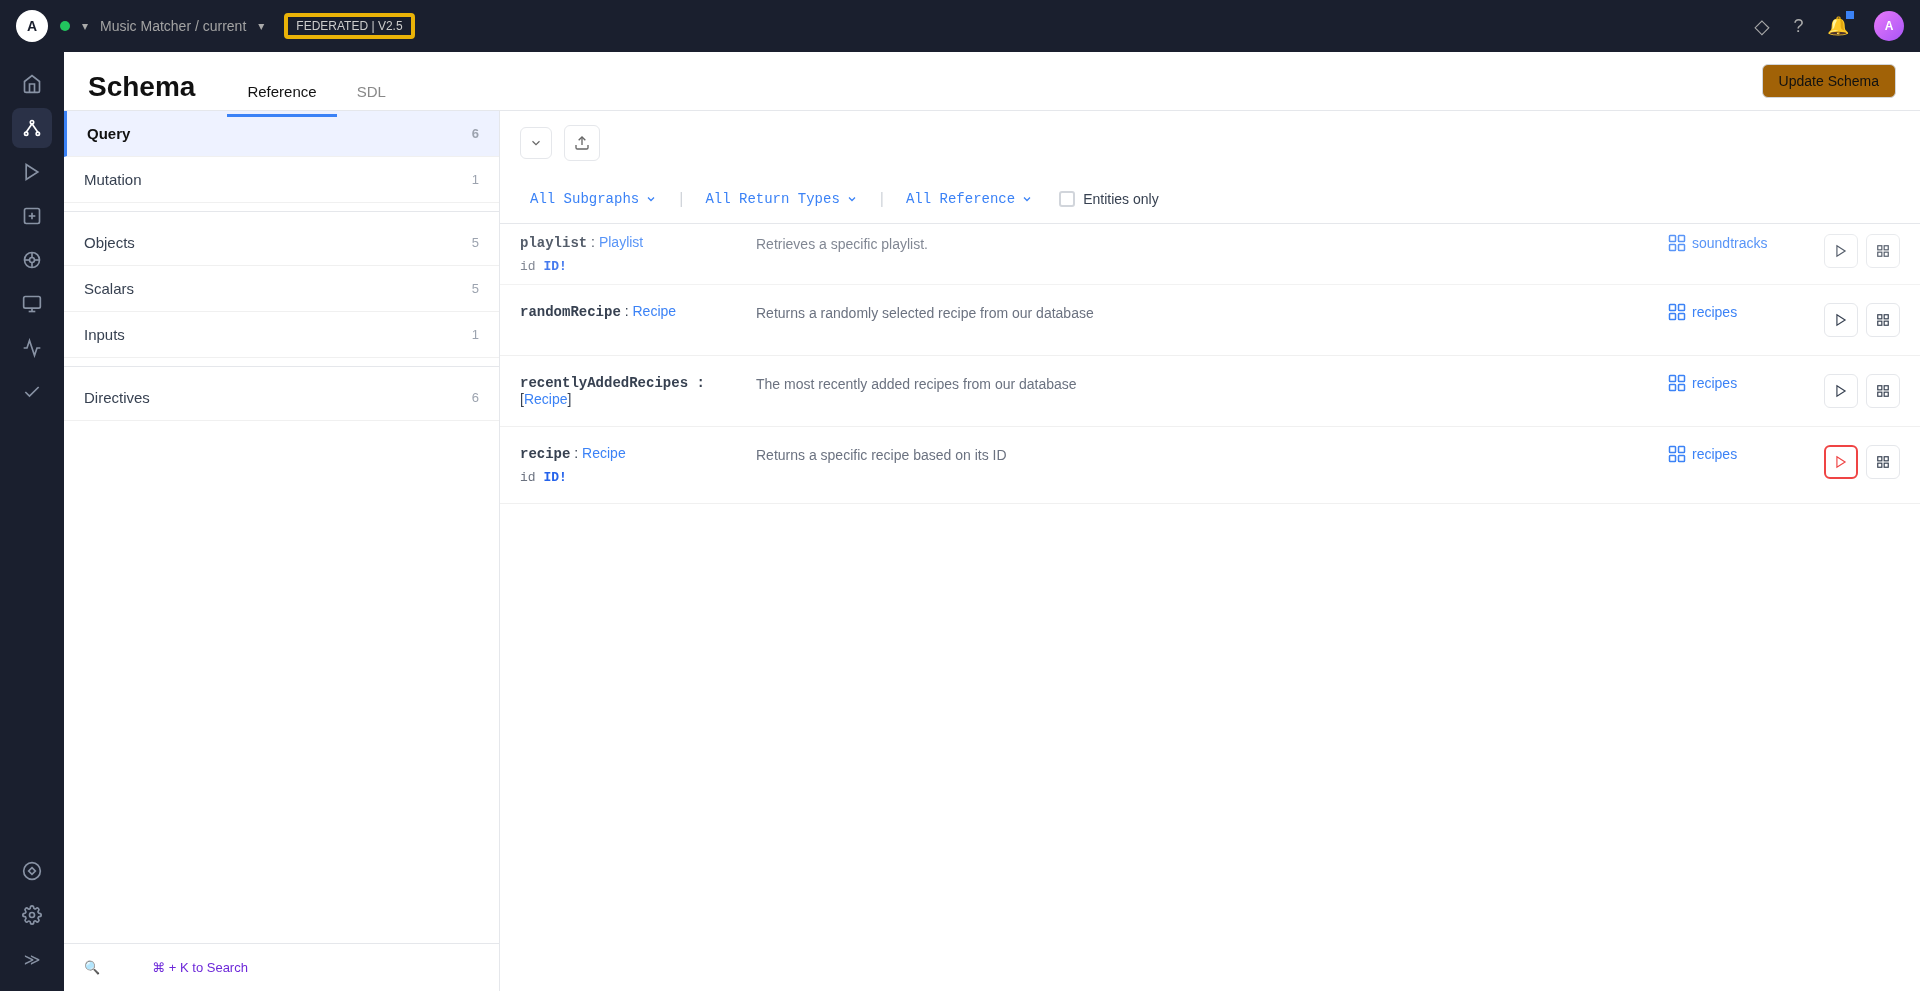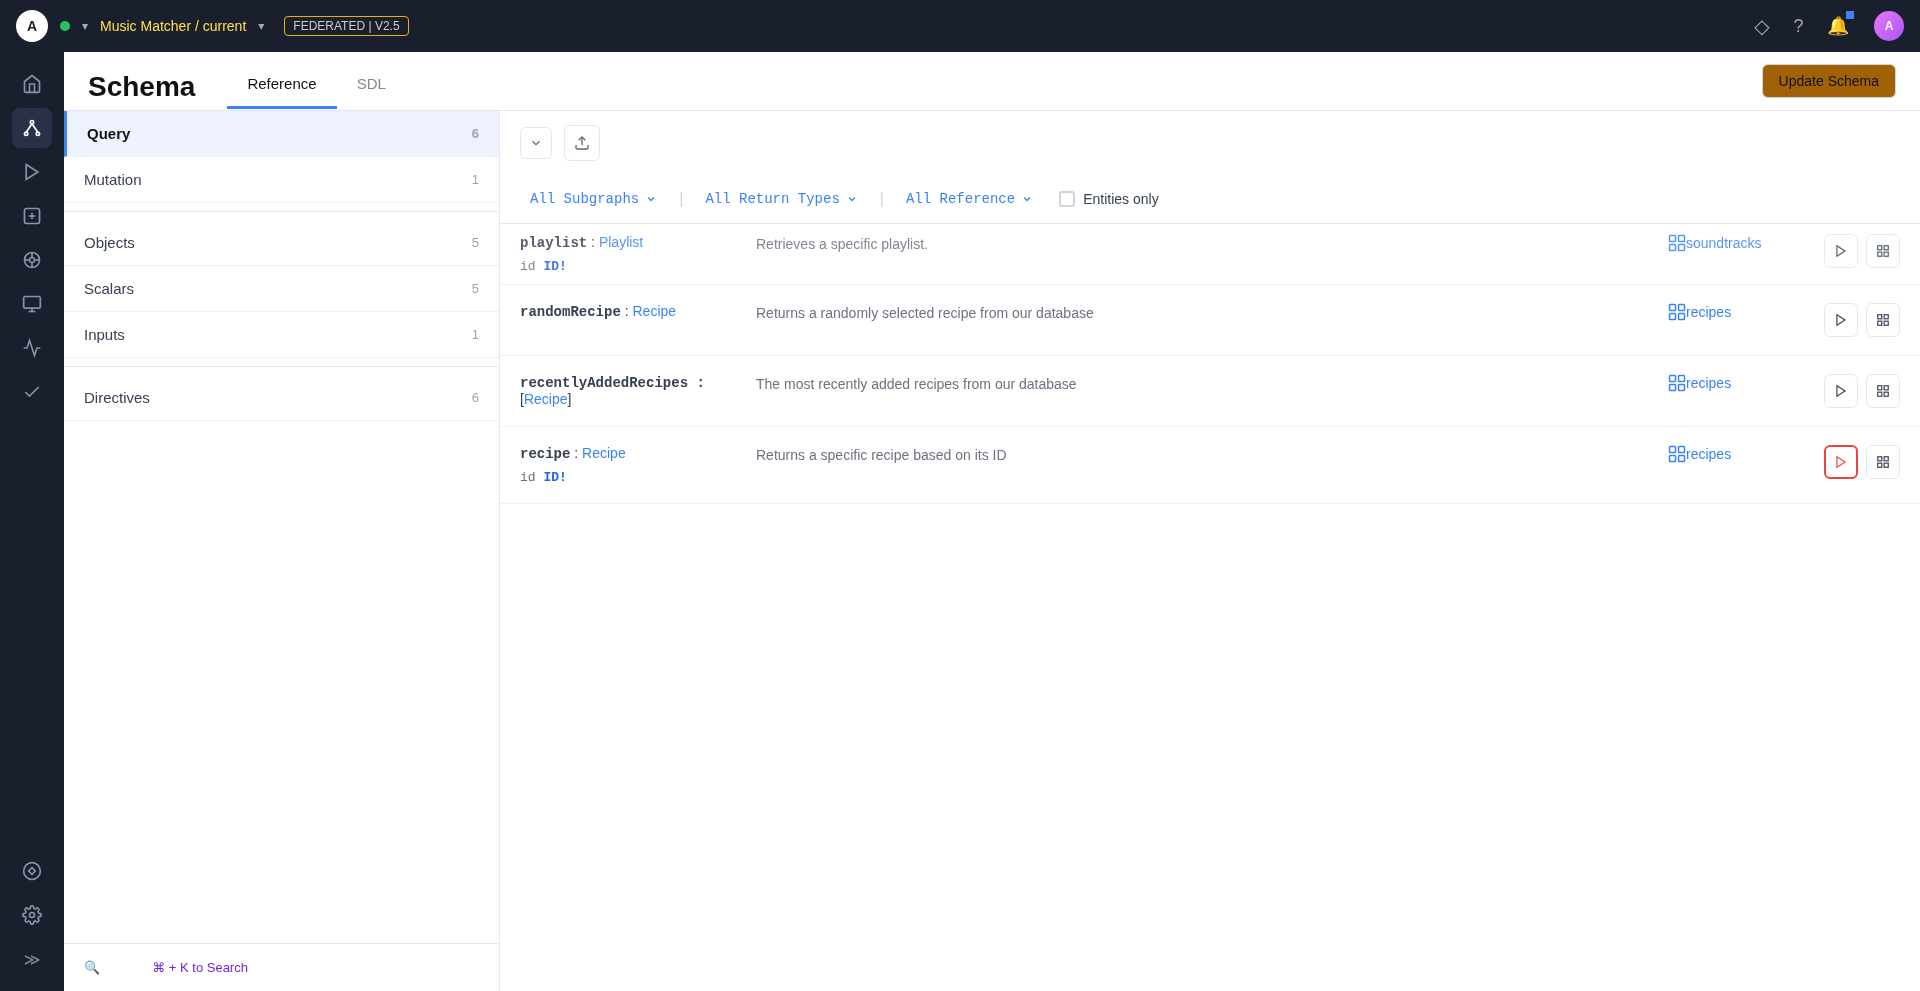--- a/index.html
+++ b/index.html
@@ -18,23 +18,23 @@
     }
     .topnav-logo {
       width: 32px; height: 32px;
       background: #fff;
       border-radius: 50%;
       display: flex; align-items: center; justify-content: center;
       font-weight: 700; font-size: 14px; color: #1a1f2e;
       cursor: pointer;
     }
     .topnav-chevron { color: #aaa; font-size: 12px; cursor: pointer; }
-    .topnav-breadcrumb { color: #fde047; font-size: 14px; display: flex; align-items: center; gap: 6px; }
+    .topnav-breadcrumb { color: #a3a3a3; font-size: 14px; display: flex; align-items: center; gap: 6px; }
     .topnav-badge {
-      border: 1px solid #eab308;
+      border: 4px solid #eab308;
       border-radius: 4px;
       padding: 2px 8px;
       font-size: 12px;
       color: #ccc;
       margin-left: 8px;
     }
     .topnav-spacer { flex: 1; }
     .topnav-icon { color: #aaa; font-size: 18px; cursor: pointer; margin-left: 12px; }
     .topnav-avatar {
       width: 30px; height: 30px;
@@ -110,21 +110,21 @@
       gap: 0;
       align-items: flex-end;
     }
     .tab-item {
       padding: 8px 20px 14px;
       font-size: 15px;
       color: #888;
       cursor: pointer;
       border-bottom: 3px solid transparent;
       position: relative;
-      top: 1px;
+      top: 9px;
     }
     .tab-item.active {
       color: #111;
       border-bottom: 3px solid #3b82f6;
       font-weight: 500;
     }
     .header-spacer { flex: 1; }
     .update-schema-btn {
       background: #a16207;
       border: 1px solid #d1d5db;
@@ -307,20 +307,21 @@
     .schema-item-desc {
       flex: 1;
       font-size: 14px;
       color: #6b7280;
       line-height: 1.5;
     }
     .schema-item-subgraph {
       min-width: 140px;
       display: flex;
       align-items: center;
+      gap: 6px;
       font-size: 14px;
       color: #3b82f6;
       cursor: pointer;
       flex-shrink: 0;
     }
     .schema-item-actions {
       display: flex;
       gap: 8px;
       align-items: center;
       flex-shrink: 0;

